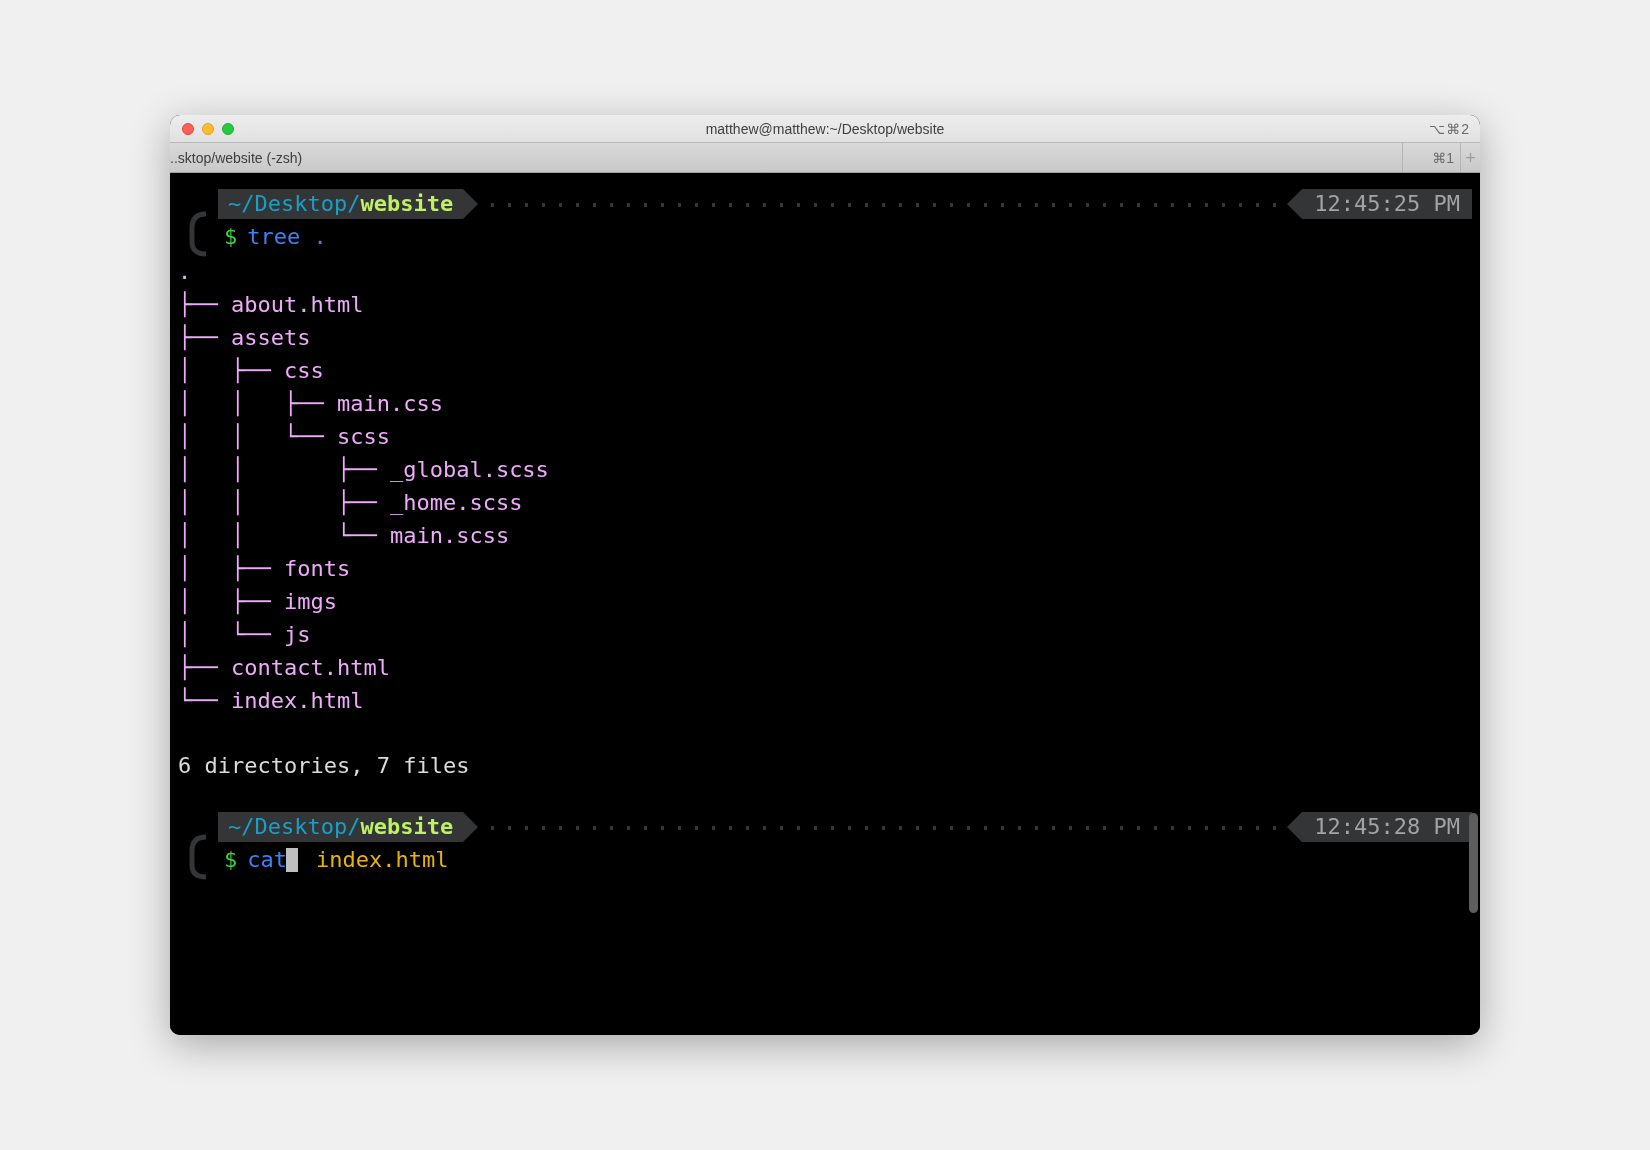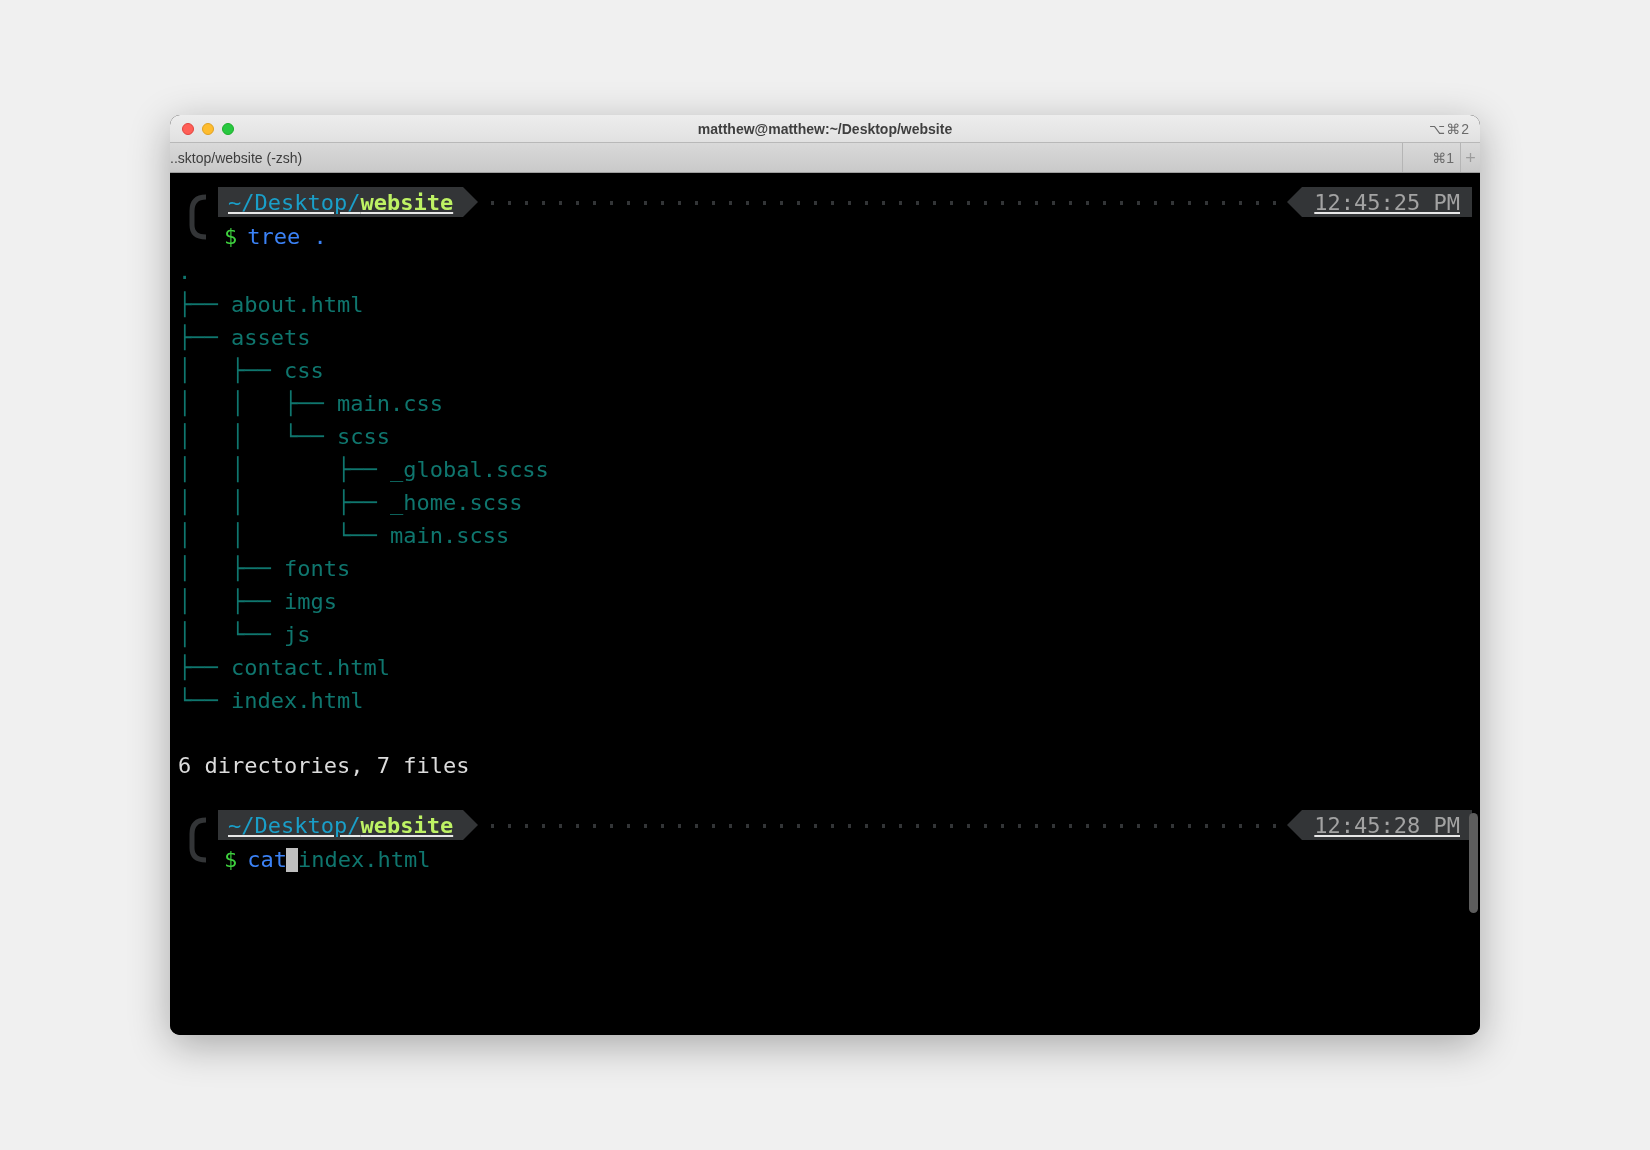--- a/index.html
+++ b/index.html
@@ -42,21 +42,20 @@
   .light.red { background: #ff5f57; border: 0.5px solid #e0443e; }
   .light.yellow { background: #febc2e; border: 0.5px solid #dea123; }
   .light.green { background: #28c840; border: 0.5px solid #1dad2b; }
   .title {
     position: absolute;
     left: 0; right: 0;
     text-align: center;
     font-size: 14px;
     color: #3f3f3f;
     pointer-events: none;
-    font-weight: bold;
   }
   .title-right {
     margin-left: auto;
     padding-right: 10px;
     font-size: 14px;
     color: #6b6b6b;
     letter-spacing: 1px;
   }
   
   .tabbar {
@@ -115,23 +114,23 @@
     right: 2px;
     top: 640px;
     width: 9px;
     height: 100px;
     background: #5d5d5d;
     border-radius: 5px;
   }
   
   .prompt-row {
     display: flex;
+    align-items: center;
     margin-top: 6px;
     height: 33px;
-    text-decoration: underline;
   }
   .pill {
     display: flex;
     align-items: center;
     background: #333537;
     height: 30px;
     padding: 0 10px 0 10px;
     position: relative;
   }
   .pill-arrow-right {
@@ -176,25 +175,25 @@
   .dollar { color: #3ed13e; margin-right: 10px; }
   .cmd { color: #3b82f6; }
   .cursor {
     display: inline-block;
     width: 12px;
     height: 24px;
     background: #bfbfbf;
     vertical-align: -3px;
     margin-left: -1px;
   }
-  .suggest { color: #0f766e; }
+  .suggest { color: #eab308; padding-left: 18px; }
   
   .tree {
     margin-top: 2px;
-    color: #0f766e;
+    color: #f0abfc;
     white-space: pre;
   }
   .summary {
     margin-top: 32px;
     color: #dcdcdc;
   }
 </style>
 </head>
 <body>
 

